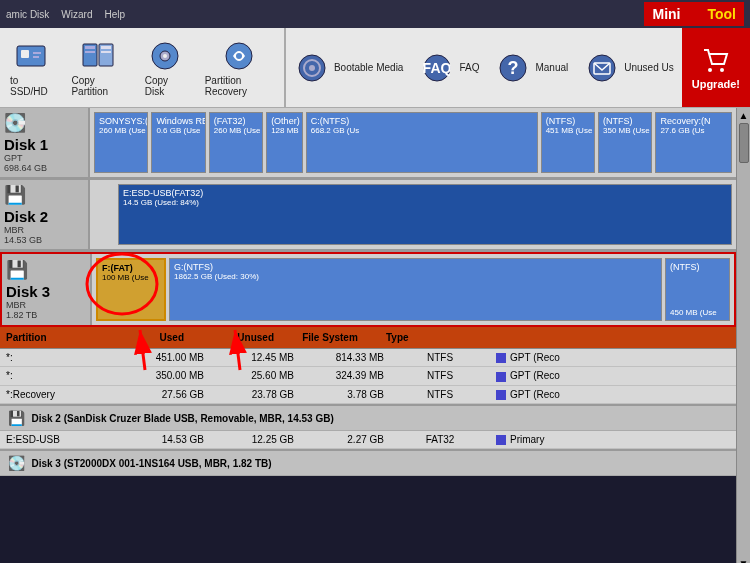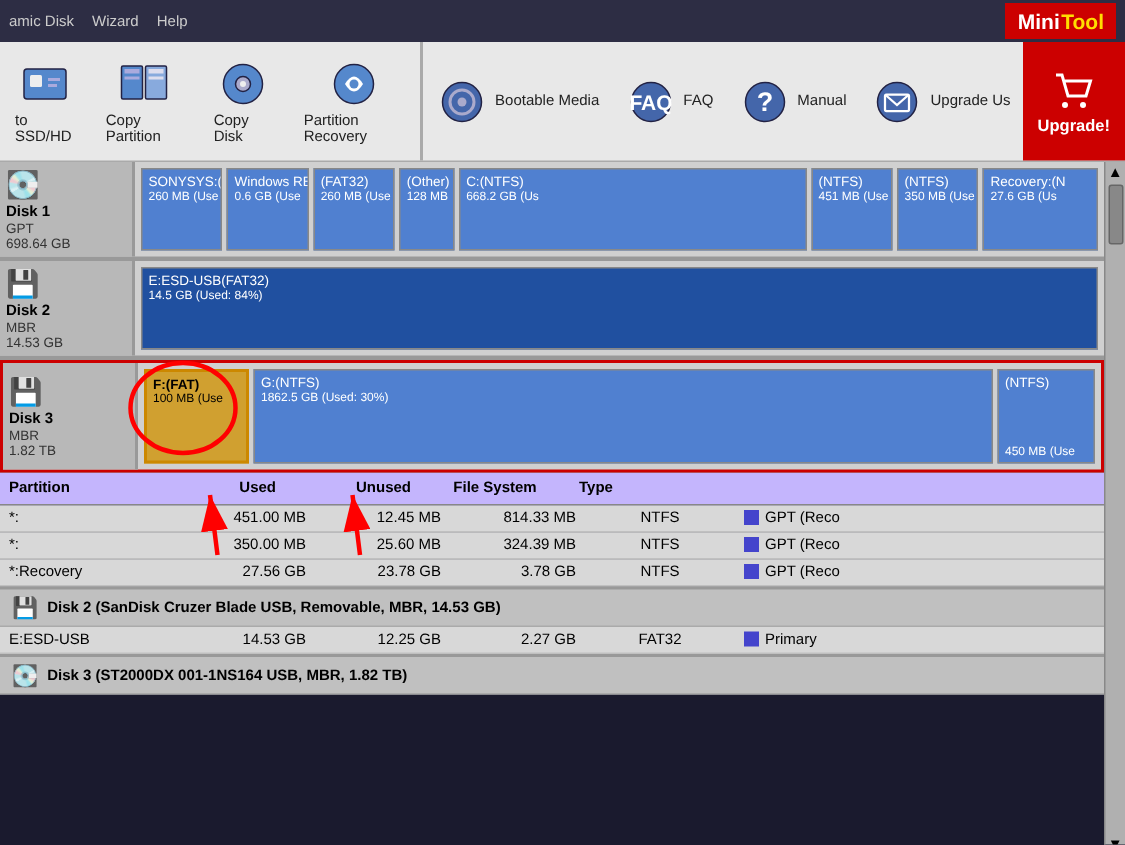--- a/index.html
+++ b/index.html
@@ -92,21 +92,21 @@
     }
 
     .minitool-logo {
       background: #cc0000;
       color: white;
       padding: 4px 8px;
       font-weight: bold;
       font-size: 14px;
       display: flex;
       align-items: center;
-      gap: 0;
+      gap: 12px;
     }
     .minitool-logo span.mini { color: white; }
     .minitool-logo span.tool { color: #ffdd00; }
 
     
     .disk-row {
       display: flex;
       align-items: stretch;
       border-bottom: 3px solid #999;
       background: #d0d0d0;
@@ -119,21 +119,21 @@
       background: #b8b8b8;
       border-right: 2px solid #999;
       padding: 4px;
       display: flex;
       flex-direction: column;
       justify-content: center;
     }
 
     .disk-info-title {
       font-weight: bold;
-      font-size: 10px;
+      font-size: 15px;
     }
 
     .disk-info-sub {
       font-size: 9px;
       color: #333;
     }
 
     .disk-icon {
       font-size: 18px;
       margin-bottom: 2px;
@@ -164,21 +164,21 @@
     .part-dark-blue { background: #2050a0; color: white; }
     .part-yellow { background: #d0a030; color: black; border: 2px solid #d0a030; }
 
     
     .disk3-row {
       border: 2px solid red;
     }
 
     .table-header {
       display: flex;
-      background: #c4b5fd;
+      background: #c2410c;
       border-bottom: 1px solid #888;
       font-weight: bold;
       font-size: 10px;
       padding: 2px 0;
     }
 
     .table-row-item {
       display: flex;
       border-bottom: 1px solid #c0c0c0;
       font-size: 10px;
@@ -256,21 +256,21 @@
 </head>
 <body>
 
 <div class="title-bar">
   <span style="cursor:pointer">amic Disk</span>
   <span style="cursor:pointer">Wizard</span>
   <span style="cursor:pointer">Help</span>
   <div style="flex:1; display:flex; justify-content:flex-end; align-items:center;">
     <div class="minitool-logo">
       <span class="mini">Mini</span>
-      <span class="tool" style="margin-left:1px;">Tool</span>
+      <span class="tool" style="margin-left:15px;">Tool</span>
     </div>
   </div>
 </div>
 
 <div class="toolbar">
   <div class="toolbar-left">
 
     <div class="toolbar-item">
       <div class="toolbar-icon">
         <svg width="36" height="36" viewBox="0 0 36 36">
@@ -354,21 +354,21 @@
     </div>
 
     <div class="toolbar-right-item">
       <div class="toolbar-icon">
         <svg width="36" height="36" viewBox="0 0 36 36">
           <circle cx="18" cy="18" r="13" fill="#4466aa" stroke="#224"></circle>
           <rect x="10" y="13" width="16" height="11" rx="1" fill="none" stroke="white" stroke-width="1.5"></rect>
           <path d="M10 13 L18 20 L26 13" fill="none" stroke="white" stroke-width="1.5"></path>
         </svg>
       </div>
-      <span>Upgrade Us</span>
+      <span>Unused Us</span>
     </div>
 
     <div class="upgrade-btn">
       <div style="display:flex; flex-direction:column; align-items:center; gap:4px;">
         <svg width="28" height="28" viewBox="0 0 28 28">
           <circle cx="8" cy="24" r="2" fill="white"></circle>
           <circle cx="20" cy="24" r="2" fill="white"></circle>
           <path d="M2 4 L6 4 L10 18 L22 18 L25 8 L8 8" fill="none" stroke="white" stroke-width="2"></path>
         </svg>
         <span style="font-size:11px;">Upgrade!</span>
@@ -424,21 +424,21 @@
     </div>
 
     <div class="disk-row">
       <div class="disk-info">
         <div class="disk-icon">💾</div>
         <div class="disk-info-title">Disk 2</div>
         <div class="disk-info-sub">MBR</div>
         <div class="disk-info-sub">14.53 GB</div>
       </div>
       <div class="partitions-area">
-        <div class="partition-block part-dark-blue" style="flex:1;">
+        <div class="partition-block part-dark-blue" style="flex:1;margin-left:24px;">
           <span>E:ESD-USB(FAT32)</span>
           <span style="font-size:8px;">14.5 GB (Used: 84%)</span>
         </div>
       </div>
     </div>
 
     <div class="disk-row disk3-row" style="position:relative; border: 2px solid #cc0000;">
       <div class="disk-info">
         <div class="disk-icon">💾</div>
         <div class="disk-info-title">Disk 3</div>

